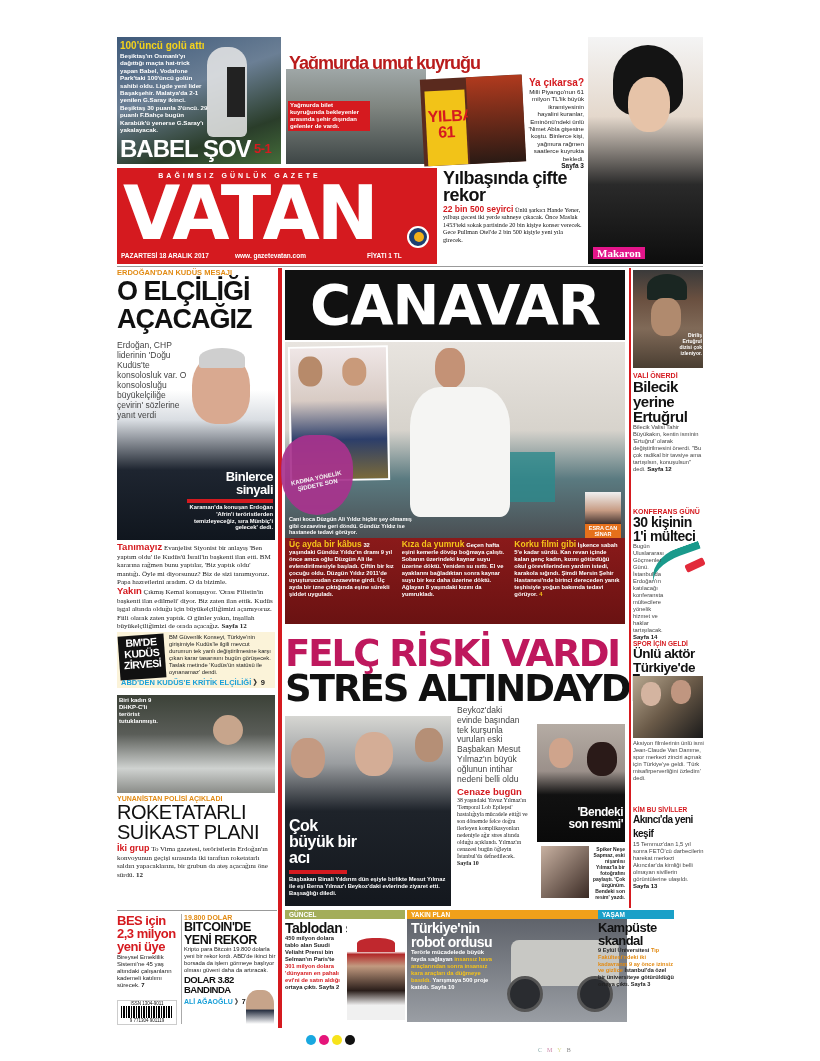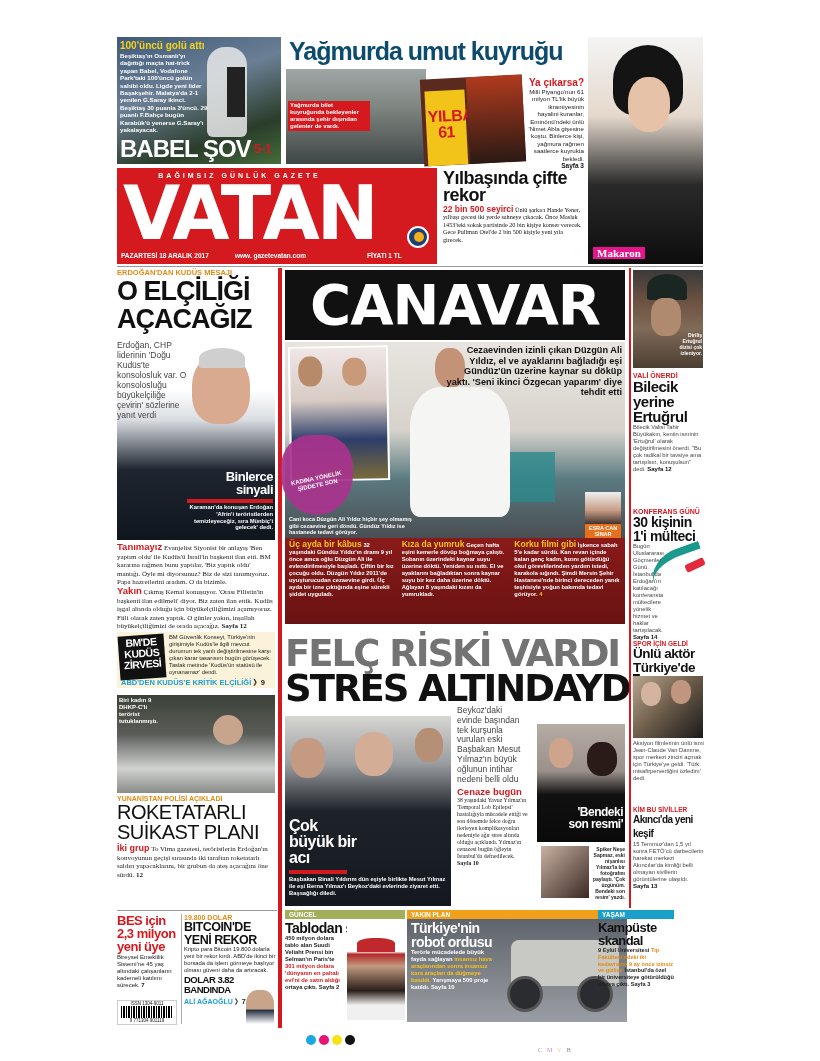--- a/index.html
+++ b/index.html
@@ -20,21 +20,21 @@
 <div class="photo" style="left:117px;top:37px;width:164px;height:127px;background:linear-gradient(160deg,#3f5a7a 0%,#6b7f95 40%,#2a3d2a 75%,#446d3a 100%)">
   <div class="abs" style="left:90px;top:10px;width:40px;height:90px;background:#e8e8e8;border-radius:18px 18px 6px 6px;opacity:.85"></div>
   <div class="abs" style="left:110px;top:30px;width:18px;height:50px;background:#222"></div>
   <div class="abs" style="left:3px;top:3px;width:85px;font-weight:bold;font-size:10px;color:#f5d31a">100'üncü golü attı</div>
   <div class="abs" style="left:3px;top:15px;width:88px;font-size:6.2px;line-height:7.4px;color:#fff;font-weight:bold">Beşiktaş'ın Osmanlı'yı dağıttığı maçta hat-trick yapan Babel, Vodafone Park'taki 100'üncü golün sahibi oldu. Ligde yeni lider Başakşehir. Malatya'da 2-1 yenilen G.Saray ikinci. Beşiktaş 30 puanla 3'üncü. 29 puanlı F.Bahçe bugün Karabük'ü yenerse G.Saray'ı yakalayacak.</div>
   <div class="abs cond" style="left:3px;top:98px;font-size:24px;color:#fff;letter-spacing:-1px">BABEL ŞOV</div>
   <div class="abs cond" style="left:137px;top:104px;font-size:13px;color:#d51a1f">5-1</div>
 </div>
 
 <div class="abs" style="left:286px;top:37px;width:300px;height:127px;background:#fff">
-  <div class="abs cond" style="left:3px;top:0;font-size:25px;color:#0c4a6e;white-space:nowrap;letter-spacing:-1px">Yağmurda umut kuyruğu</div>
+  <div class="abs cond" style="left:3px;top:16px;font-size:18px;color:#b91c1c;white-space:nowrap;letter-spacing:-1px">Yağmurda umut kuyruğu</div>
   <div class="photo" style="left:0;top:32px;width:140px;height:95px;background:linear-gradient(180deg,#9fa7a7 0%,#7f8580 40%,#3e4646 100%)">
     <div class="abs" style="left:2px;top:32px;width:82px;background:#d51a1f;color:#fff;font-size:6px;line-height:7px;padding:1px 2px;font-weight:bold">Yağmurda bilet kuyruğunda bekleyenler arasında şehir dışından gelenler de vardı.</div>
   </div>
   <div class="photo" style="left:136px;top:40px;width:102px;height:87px;background:#5a2a1e;transform:rotate(-3deg)">
     <div class="abs" style="left:4px;top:12px;width:40px;height:75px;background:#f2c318"></div>
     <div class="abs cond" style="left:6px;top:30px;width:36px;font-size:16px;color:#d51a1f;line-height:16px;text-align:center">YILBAŞI 61</div>
     <div class="abs" style="left:46px;top:0;width:56px;height:87px;background:linear-gradient(180deg,#b03a1e,#2a1a14)"></div>
   </div>
   <div class="abs" style="left:240px;top:40px;width:58px;text-align:right">
     <div style="font-weight:bold;font-size:10px;color:#d51a1f">Ya çıkarsa?</div>
@@ -138,36 +138,35 @@
     <div class="abs" style="left:150px;top:6px;width:30px;height:40px;background:#c49276;border-radius:45%"></div>
     <div class="abs" style="left:125px;top:45px;width:100px;height:130px;background:#f5f5f3;border-radius:30% 30% 10% 10%"></div>
   </div>
   <div class="photo" style="left:4px;top:76px;width:100px;height:135px;background:linear-gradient(180deg,#efe6e6 0%,#d8cbc4 40%,#2c3e6a 70%,#7a6a3a 100%);border:2px solid #fff;transform:rotate(-1deg)">
     <div class="abs" style="left:8px;top:8px;width:24px;height:30px;background:#b78a6a;border-radius:45%"></div>
     <div class="abs" style="left:52px;top:10px;width:24px;height:28px;background:#c99a7a;border-radius:45%"></div>
   </div>
   <div class="abs" style="left:-4px;top:165px;width:72px;height:80px;background:#a9338e;border-radius:40% 40% 50% 50%;opacity:.92">
     <div class="abs" style="left:6px;top:40px;width:60px;text-align:center;font-weight:bold;font-size:6px;line-height:7px;color:#fff;transform:rotate(-12deg)">KADINA YÖNELİK ŞİDDETE SON</div>
   </div>
-  <div class="abs" style="left:155px;top:75px;width:182px;text-align:right;font-weight:bold;font-size:9.2px;line-height:10.5px;color:#111">Cezaevinden izinli çıkan Düzgün Ali Yıldız, el ve ayaklarını bağladığı eşi Gündüz'ün üzerine kaynar su döküp yaktı. 'Seni ikinci Özgecan yaparım' diye tehdit etti</div>
   <div class="abs" style="left:4px;top:246px;width:130px;font-size:5.5px;line-height:6.5px;color:#fff;font-weight:bold">Cani koca Düzgün Ali Yıldız hiçbir şey olmamış gibi cezaevine geri döndü. Gündüz Yıldız ise hastanede tedavi görüyor.</div>
   <div class="photo" style="left:300px;top:222px;width:36px;height:46px;background:linear-gradient(180deg,#f0f0f0 0%,#c79c84 40%,#2a2020 75%)">
     <div class="abs" style="left:0;bottom:0;width:36px;background:#e6701b;color:#fff;font-weight:bold;font-size:5.5px;line-height:6px;text-align:center;padding:1px">ESRA CAN SİNAR</div>
   </div>
   <div class="abs" style="left:0;top:268px;width:340px;height:86px;background:linear-gradient(180deg,#8a1a1a,#6a1212)">
     <div style="display:flex;gap:6px;padding:3px 4px">
       <div style="flex:1;font-size:5.8px;line-height:7px;color:#fff;font-weight:bold"><span style="color:#f5c31a;font-size:8.5px">Üç ayda bir kâbus</span> <span>32 yaşındaki Gündüz Yıldız'ın dramı 9 yıl önce amca oğlu Düzgün Ali ile evlendirilmesiyle başladı. Çiftin bir kız çocuğu oldu. Düzgün Yıldız 2011'de uyuşturucudan cezaevine girdi. Üç ayda bir izne çıktığında eşine sürekli şiddet uyguladı.</span></div>
       <div style="flex:1;font-size:5.8px;line-height:7px;color:#fff;font-weight:bold"><span style="color:#f5c31a;font-size:8.5px">Kıza da yumruk</span> <span>Geçen hafta eşini kemerle dövüp boğmaya çalıştı. Sobanın üzerindeki kaynar suyu üzerine döktü. Yeniden su ısıttı. El ve ayaklarını bağladıktan sonra kaynar suyu bir kez daha üzerine döktü. Ağlayan 8 yaşındaki kızını da yumrukladı.</span></div>
       <div style="flex:1;font-size:5.8px;line-height:7px;color:#fff;font-weight:bold"><span style="color:#f5c31a;font-size:8.5px">Korku filmi gibi</span> <span>İşkence sabah 5'e kadar sürdü. Kan revan içinde kalan genç kadın, kızını götürdüğü okul görevlilerinden yardım istedi, karakola sığındı. Şimdi Mersin Şehir Hastanesi'nde birinci dereceden yanık teşhisiyle yoğun bakımda tedavi görüyor.</span> <span style="color:#f5c31a">4</span></div>
     </div>
   </div>
 </div>
 
 <div class="abs" style="left:285px;top:636px;width:340px;height:270px">
-  <div class="cond" style="font-size:37px;line-height:35px;color:#737373;white-space:nowrap;letter-spacing:-2px;font-family:'DejaVu Sans',sans-serif">FELÇ RİSKİ VARDI</div>
+  <div class="cond" style="font-size:37px;line-height:35px;color:#be185d;white-space:nowrap;letter-spacing:-2px;font-family:'DejaVu Sans',sans-serif">FELÇ RİSKİ VARDI</div>
   <div class="cond" style="font-size:37px;line-height:35px;color:#111;white-space:nowrap;letter-spacing:-2px;font-family:'DejaVu Sans',sans-serif">STRES ALTINDAYDI</div>
   <div class="photo" style="left:0;top:80px;width:166px;height:190px;background:linear-gradient(180deg,#d6d6d2 0%,#9a9da0 25%,#1e232a 50%,#14181e 100%)">
     <div class="abs" style="left:6px;top:22px;width:34px;height:40px;background:#c49a82;border-radius:45%"></div>
     <div class="abs" style="left:70px;top:16px;width:38px;height:44px;background:#d4ad96;border-radius:45%"></div>
     <div class="abs" style="left:130px;top:12px;width:28px;height:34px;background:#b58f76;border-radius:45%"></div>
     <div class="abs cond" style="left:4px;top:102px;font-size:16px;line-height:16px;color:#fff;width:70px">Çok büyük bir acı</div>
     <div class="abs" style="left:4px;top:154px;width:58px;height:4px;background:#d51a1f"></div>
     <div class="abs" style="left:4px;top:160px;width:160px;font-size:5.8px;line-height:6.8px;color:#fff;font-weight:bold">Başbakan Binali Yıldırım dün eşiyle birlikte Mesut Yılmaz ile eşi Berna Yılmaz'ı Beykoz'daki evlerinde ziyaret etti. Başsağlığı diledi.</div>
   </div>
   <div class="abs" style="left:172px;top:70px;width:72px">

